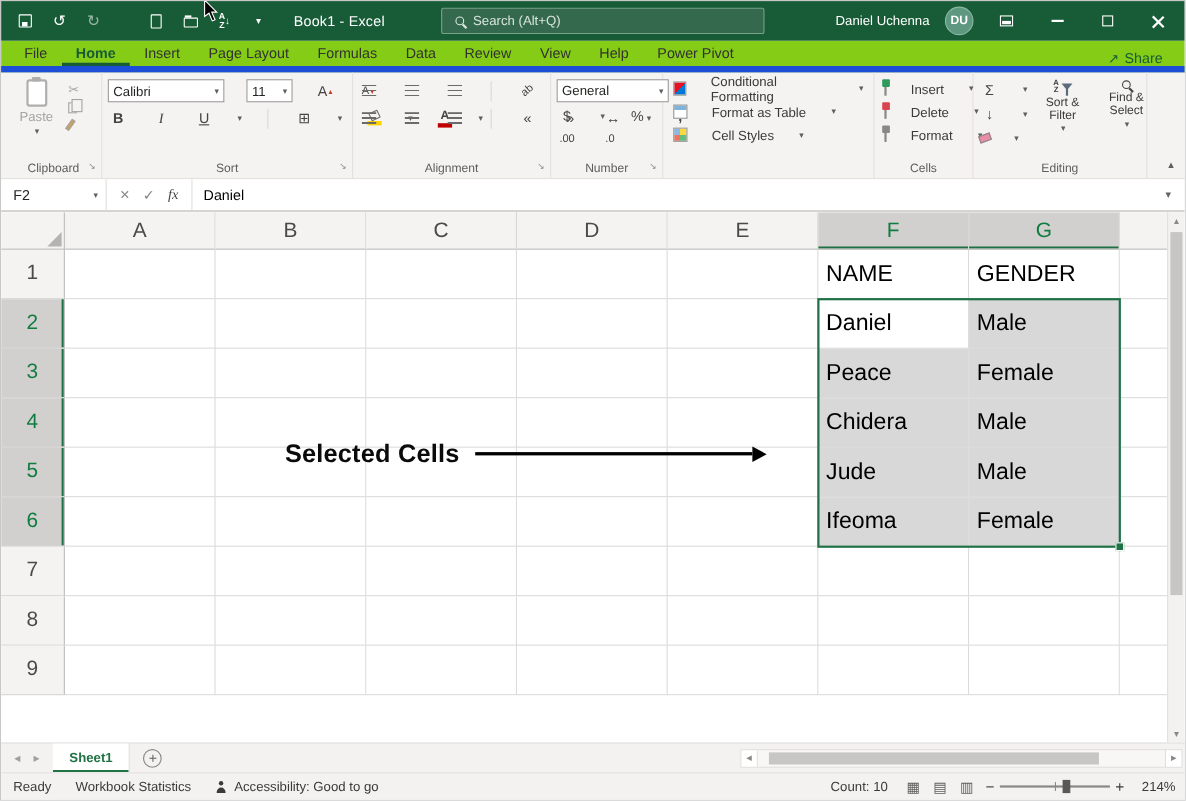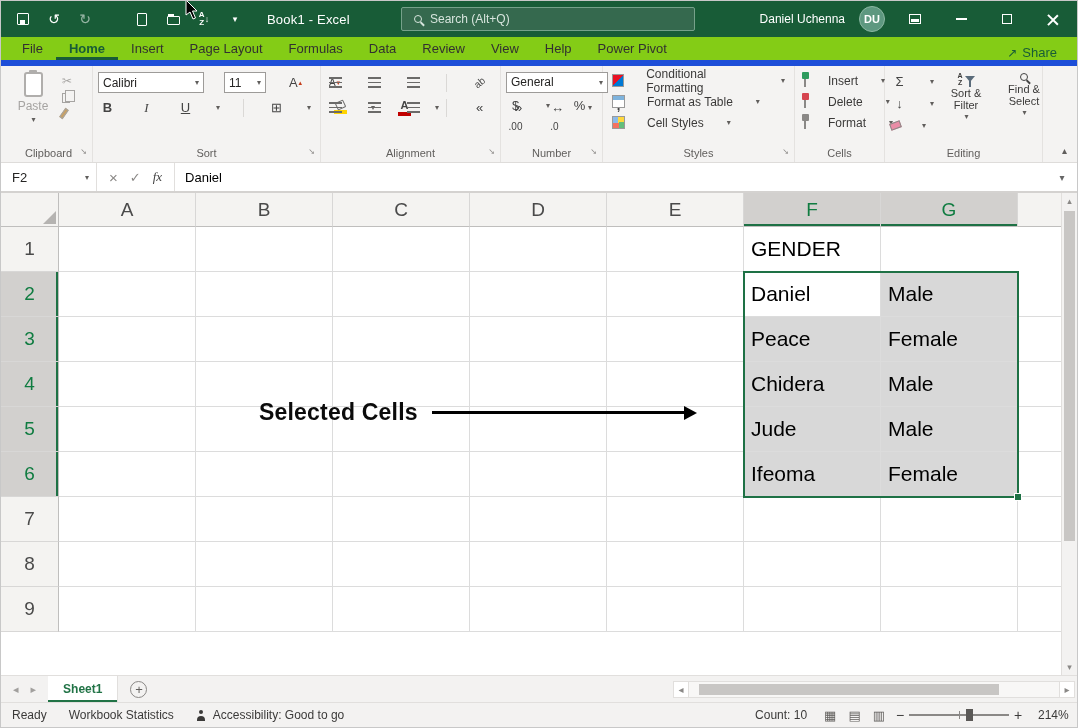--- a/index.html
+++ b/index.html
@@ -389,24 +389,20 @@
             <span>Format as Table</span>
               <span class="dd"></span>
           </div>
           <div class="srow">
             <span class="cs-ico"></span>
             <span>Cell Styles</span>
               <span class="dd"></span>
           </div>
         </div>
       </div>
-      <div class="rg-label">
-          <span>Styles</span>
-          <span class="launcher"></span>
-        </div>
     </div>
 
     <div class="rgroup" style="width:90px">
       <div class="rg-body">
         <div class="rcol" style="width:100%">
           <div class="srow">
               <span class="mini ins"></span>
               <span>Insert</span>
               <span class="dd"></span>
             </div>
@@ -501,20 +497,21 @@
           <div class="g-col sel">G</div>
           <div class="g-col g-fill"></div>
         </div>
         <div class="g-row">
           <div class="g-rowhead">1</div>
           <div class="g-cell"></div>
           <div class="g-cell"></div>
           <div class="g-cell"></div>
           <div class="g-cell"></div>
           <div class="g-cell"></div>
+          <div class="g-cell">NAME</div>
           <div class="g-cell">GENDER</div>
           <div class="g-cell fillc"></div>
         </div>
         <div class="g-row">
           <div class="g-rowhead sel">2</div>
           <div class="g-cell"></div>
           <div class="g-cell"></div>
           <div class="g-cell"></div>
           <div class="g-cell"></div>
           <div class="g-cell"></div>

